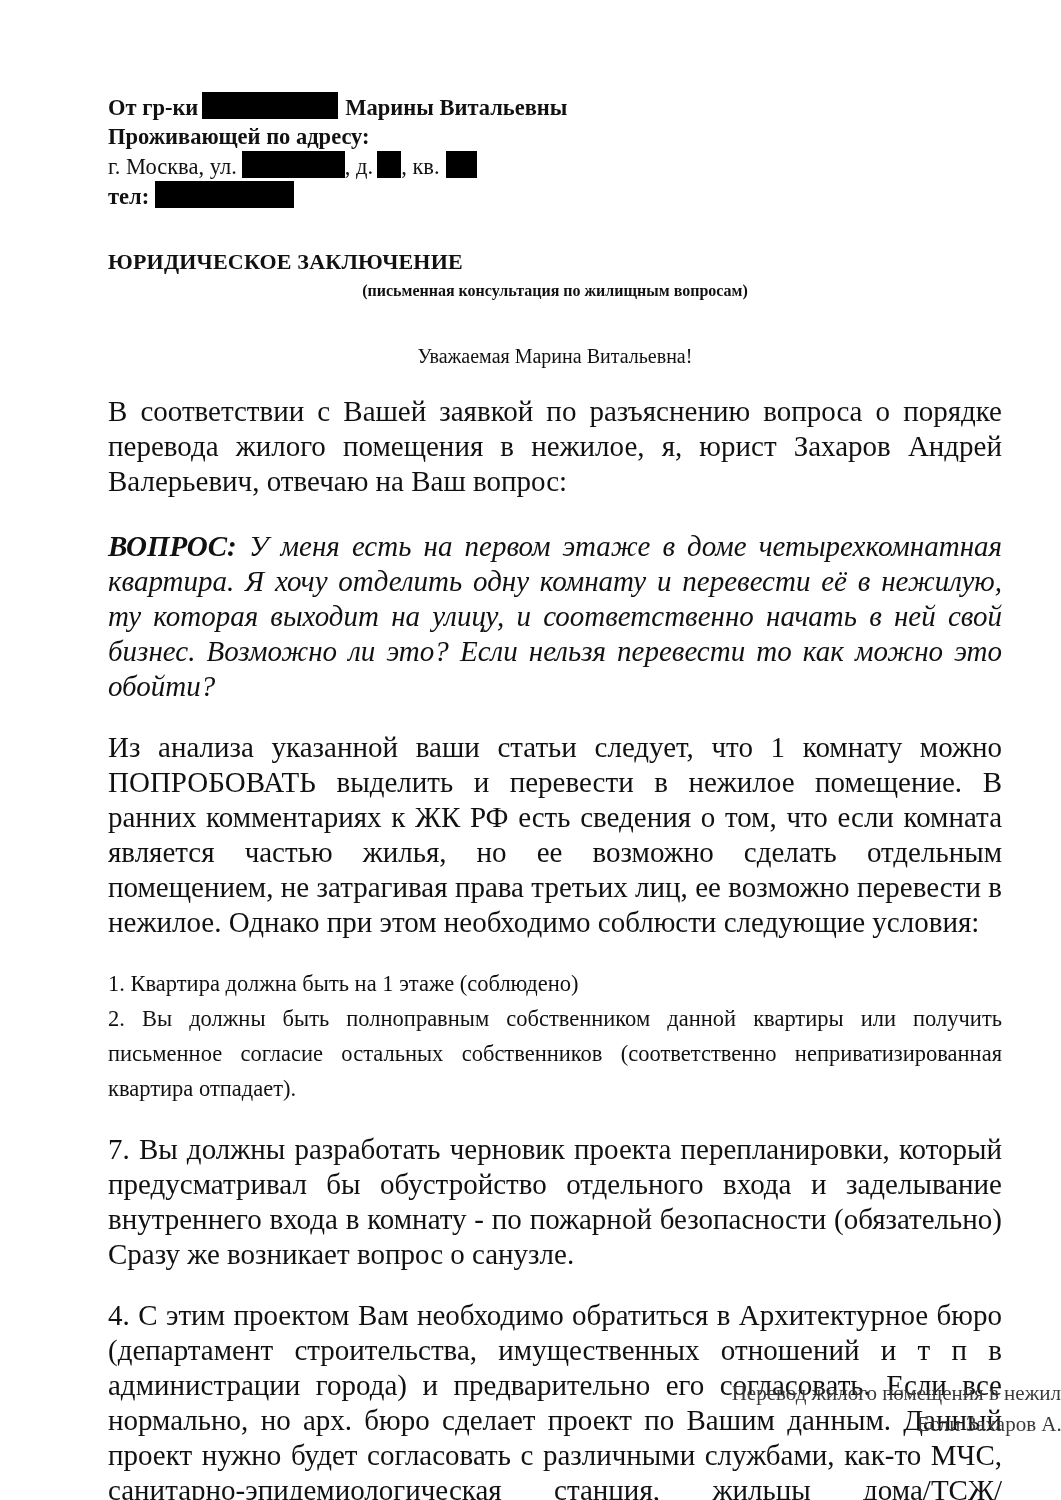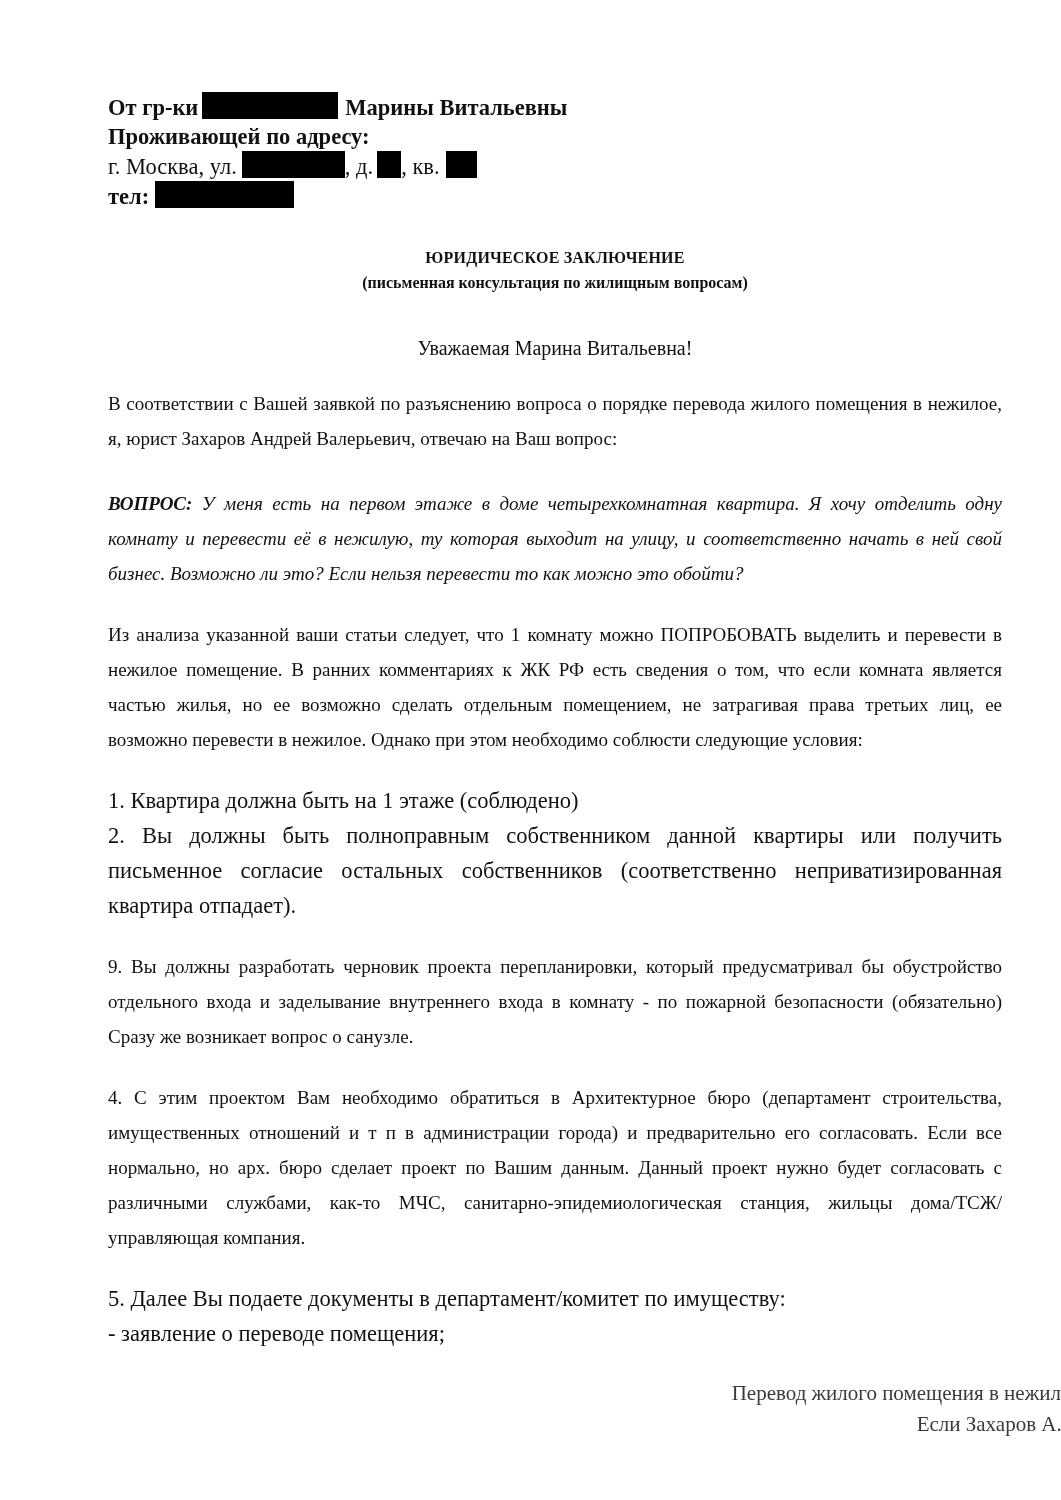--- a/index.html
+++ b/index.html
@@ -44,41 +44,41 @@
     border-radius: 0;
   }
   .r-name   { width: 136px; height: 27px; margin: 0 7px 0 4px; }
   .r-street { width: 103px; height: 27px; margin: 0 0 0 5px; }
   .r-house  { width: 24px;  height: 27px; margin: 0 0 0 4px; }
   .r-flat   { width: 31px;  height: 27px; margin: 0 0 0 6px; }
   .r-phone  { width: 139px; height: 27px; margin: 0 0 0 6px; }
 
   
   .doc-title {
-    text-align: center;
+    text-align: left;
     font-weight: bold;
-    font-size: 16px;
+    font-size: 22px;
     letter-spacing: 0.2px;
     margin-top: 38px;
   }
   .doc-subtitle {
     text-align: center;
     font-weight: bold;
     font-size: 16px;
     margin-top: 7px;
   }
   .salutation {
     text-align: center;
     font-size: 20px;
     margin-top: 45px;
   }
 
   
   .para {
-    font-size: 19px;
+    font-size: 29px;
     line-height: 35px;
     text-align: justify;
     text-justify: inter-word;
     margin-top: 26px;
   }
   .para.q {
     font-style: italic;
     margin-top: 30px;
   }
   .q-label {
@@ -129,21 +129,21 @@
 
     <div class="para q"><span class="q-label">ВОПРОС:</span><span> У меня есть на первом этаже в доме четырехкомнатная квартира. Я хочу отделить одну комнату и перевести её в нежилую, ту которая выходит на улицу, и соответственно начать в ней свой бизнес. Возможно ли это? Если нельзя перевести то как можно это обойти?</span></div>
 
     <div class="para">Из анализа указанной ваши статьи следует, что 1 комнату можно ПОПРОБОВАТЬ выделить и перевести в нежилое помещение. В ранних комментариях к ЖК РФ есть сведения о том, что если комната является частью жилья, но ее возможно сделать отдельным помещением, не затрагивая права третьих лиц, ее возможно перевести в нежилое. Однако при этом необходимо соблюсти следующие условия:</div>
 
     <div class="list-block">
       <div class="list-line no-just">1. Квартира должна быть на 1 этаже (соблюдено)</div>
       <div class="list-line">2. Вы должны быть полноправным собственником данной квартиры или получить письменное согласие остальных собственников (соответственно неприватизированная квартира отпадает).</div>
     </div>
 
-    <div class="para">9. Вы должны разработать черновик проекта перепланировки, который предусматривал бы обустройство отдельного входа и заделывание внутреннего входа в комнату - по пожарной безопасности (обязательно) Сразу же возникает вопрос о санузле.</div>
+    <div class="para">7. Вы должны разработать черновик проекта перепланировки, который предусматривал бы обустройство отдельного входа и заделывание внутреннего входа в комнату - по пожарной безопасности (обязательно) Сразу же возникает вопрос о санузле.</div>
 
     <div class="para">4. С этим проектом Вам необходимо обратиться в Архитектурное бюро (департамент строительства, имущественных отношений и т п в администрации города) и предварительно его согласовать. Если все нормально, но арх. бюро сделает проект по Вашим данным. Данный проект нужно будет согласовать с различными службами, как-то МЧС, санитарно-эпидемиологическая станция, жильцы дома/ТСЖ/управляющая компания.</div>
 
     <div class="list-block">
       <div class="list-line no-just">5. Далее Вы подаете документы в департамент/комитет по имуществу:</div>
       <div class="list-line no-just">- заявление о переводе помещения;</div>
     </div>
 
   </div>
 

